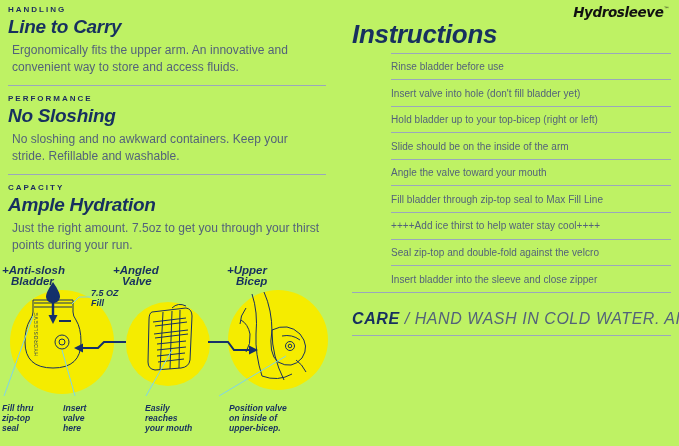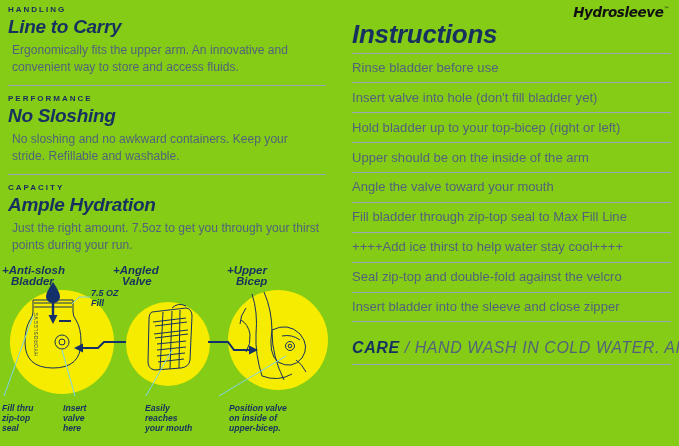--- a/index.html
+++ b/index.html
@@ -13,21 +13,21 @@
     overflow: hidden;
     font-family: "Liberation Sans", sans-serif;
     color: #4a5568;
     position: relative;
   }
   .page {
     width: 679px;
     height: 446px;
     position: relative;
     display: flex;
-    background: #84cc16;
+    background: #bef264;
   }
 
   
   .left-col {
     width: 340px;
     position: relative;
     padding: 0;
     box-sizing: border-box;
   }
   .feature-block {
@@ -107,26 +107,27 @@
     margin: 3px 0 4px 0;
     letter-spacing: -0.3px;
     line-height: 1.1;
   }
   .instr-list {
     list-style: none;
     margin: 0;
     padding: 0;
   }
   .instr-list li {
-    font-size: 13px;
+    font-size: 10px;
     color: #53627a;
     border-top: 1px solid #9aa7bb;
     padding: 7.4px 0 7.2px 0;
     line-height: 1.1;
     letter-spacing: 0.05px;
+    margin-left: 39px;
   }
   .care-row {
     border-top: 1px solid #9aa7bb;
     border-bottom: 1px solid #9aa7bb;
     padding: 17px 0 7px 0;
     font-size: 16px;
     font-style: italic;
     color: #53627a;
     letter-spacing: 0.55px;
     white-space: nowrap;
@@ -292,21 +293,21 @@
     <div class="logo">
       <span>Hydrosleeve</span><span class="tm">™</span>
     </div>
 
     <div class="instr-title">Instructions</div>
 
     <ul class="instr-list">
       <li>Rinse bladder before use</li>
       <li>Insert valve into hole (don't fill bladder yet)</li>
       <li>Hold bladder up to your top-bicep (right or left)</li>
-      <li>Upper should be on the inside of the arm</li>
+      <li>Slide should be on the inside of the arm</li>
       <li>Angle the valve toward your mouth</li>
       <li>Fill bladder through zip-top seal to Max Fill Line</li>
       <li>++++Add ice thirst to help water stay cool++++</li>
       <li>Seal zip-top and double-fold against the velcro</li>
       <li>Insert bladder into the sleeve and close zipper</li>
     </ul>
 
     <div class="care-row">
       <span class="care-label">CARE</span>
       <span>/ HAND WASH IN COLD WATER. AIR DRY.</span>

